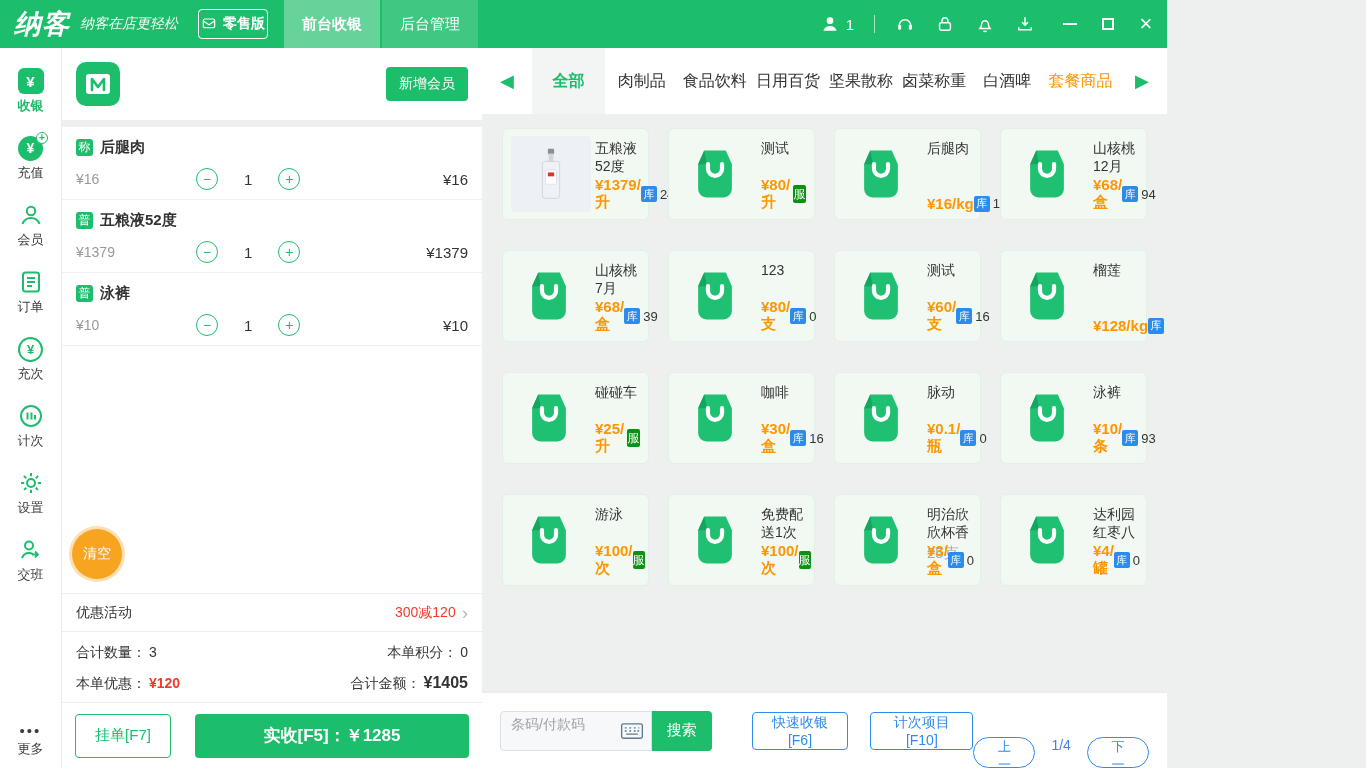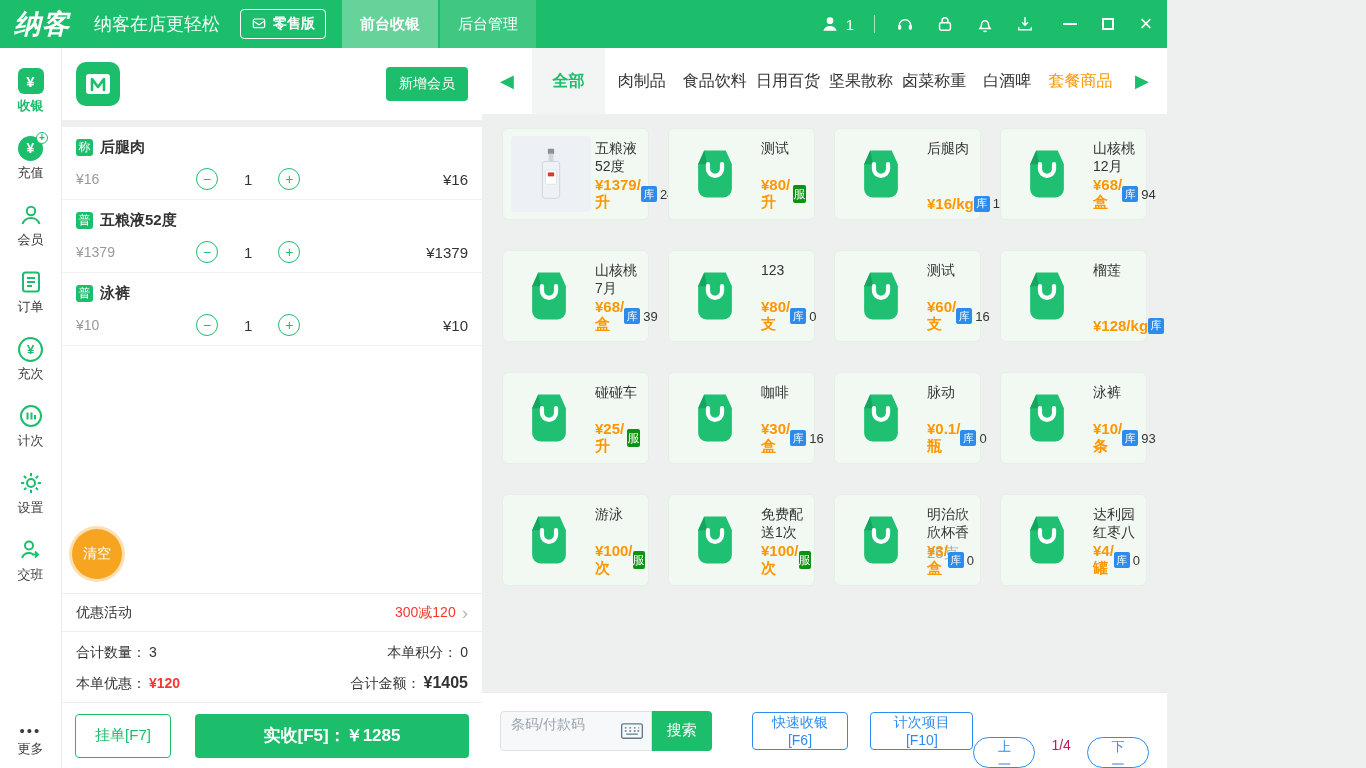--- a/index.html
+++ b/index.html
@@ -1,22 +1,22 @@
 <!DOCTYPE html>
 <html><head>
 <meta charset="utf-8">
 <style>
 *{margin:0;padding:0;box-sizing:border-box;font-family:"Liberation Sans","DejaVu Sans",sans-serif;}
 html,body{width:1366px;height:768px;overflow:hidden;background:#eef0ef;}
 .app{position:absolute;inset:0;width:1167px;height:768px;}
 
 .topbar{position:absolute;top:0;left:0;width:100%;height:48px;background:#1cbe6b;display:flex;align-items:center;color:#fff;z-index:5;}
 .logo{font-size:27px;font-weight:bold;font-style:italic;margin-left:14px;letter-spacing:1px;}
-.slogan{font-size:18px;margin-left:24px;opacity:.95;}
-.edition{display:flex;align-items:center;gap:6px;margin-left:20px;height:30px;padding:0 10px;border:1px solid #fff;border-radius:4px;background:transparent;color:#fff;font-size:14px;font-weight:bold;cursor:pointer;}
+.slogan{font-size:14px;font-style:italic;margin-left:10px;opacity:.95;}
+.edition{display:flex;align-items:center;gap:6px;margin-left:20px;height:30px;padding:0 2px;border:1px solid #fff;border-radius:4px;background:transparent;color:#fff;font-size:14px;font-weight:bold;cursor:pointer;}
 .ed-icon svg{width:16px;height:16px;display:block;}
 .top-tabs{display:flex;height:48px;margin-left:16px;}
 .top-tab{width:96px;display:flex;align-items:center;justify-content:center;font-size:15px;color:#fff;background:rgba(255,255,255,.16);cursor:pointer;}
 .top-tab.active{background:rgba(255,255,255,.32);font-weight:bold;text-align:right;}
 .top-tab + .top-tab{margin-left:2px;}
 .top-right{margin-left:auto;display:flex;align-items:center;gap:20px;margin-right:14px;}
 .tb-icon{width:20px;height:20px;display:block;cursor:pointer;}
 .tb-icon svg{width:20px;height:20px;display:block;}
 .user{display:flex;align-items:center;gap:6px;font-size:15px;cursor:pointer;}
 .user .tb-icon{cursor:pointer;}
@@ -103,21 +103,21 @@
 .search-box input{width:100%;height:100%;background:#f7f8fa;border:1px solid #dcdfe6;border-radius:4px 0 0 4px;padding:0 38px 13px 10px;font-size:14px;color:#333;outline:none;}
 .search-box input::placeholder{color:#9aa3ab;}
 .kb-icon{position:absolute;right:7px;top:11px;width:26px;height:18px;cursor:pointer;}
 .kb-icon svg{width:26px;height:18px;display:block;}
 .btn-search{height:40px;width:74px;background:#1cbe6b;color:#fff;border:none;border-radius:0 4px 4px 0;font-size:15px;cursor:pointer;}
 .btn-blue{height:38px;padding:0 15px;background:#fff;border:1px solid #2d8cf0;color:#2d8cf0;border-radius:4px;font-size:14px;cursor:pointer;}
 .btn-blue.first{margin-left:40px;}
 .btn-blue + .btn-blue{margin-left:22px;}
 .pager{margin-left:auto;display:flex;align-items:flex-start;gap:16px;margin-top:44px;}
 .pill{height:31px;padding:0 21px;border-radius:16px;border:1px solid #2d8cf0;color:#2d8cf0;background:#fff;font-size:13px;cursor:pointer;}
-.page-num{font-size:14px;color:#be185d;}
+.page-num{font-size:14px;color:#3b82f6;}
 </style>
 </head>
 <body>
 
 <div class="app">
 
   <header class="topbar">
     <div class="logo">纳客</div>
     <div class="slogan">纳客在店更轻松</div>
     <button class="edition">

